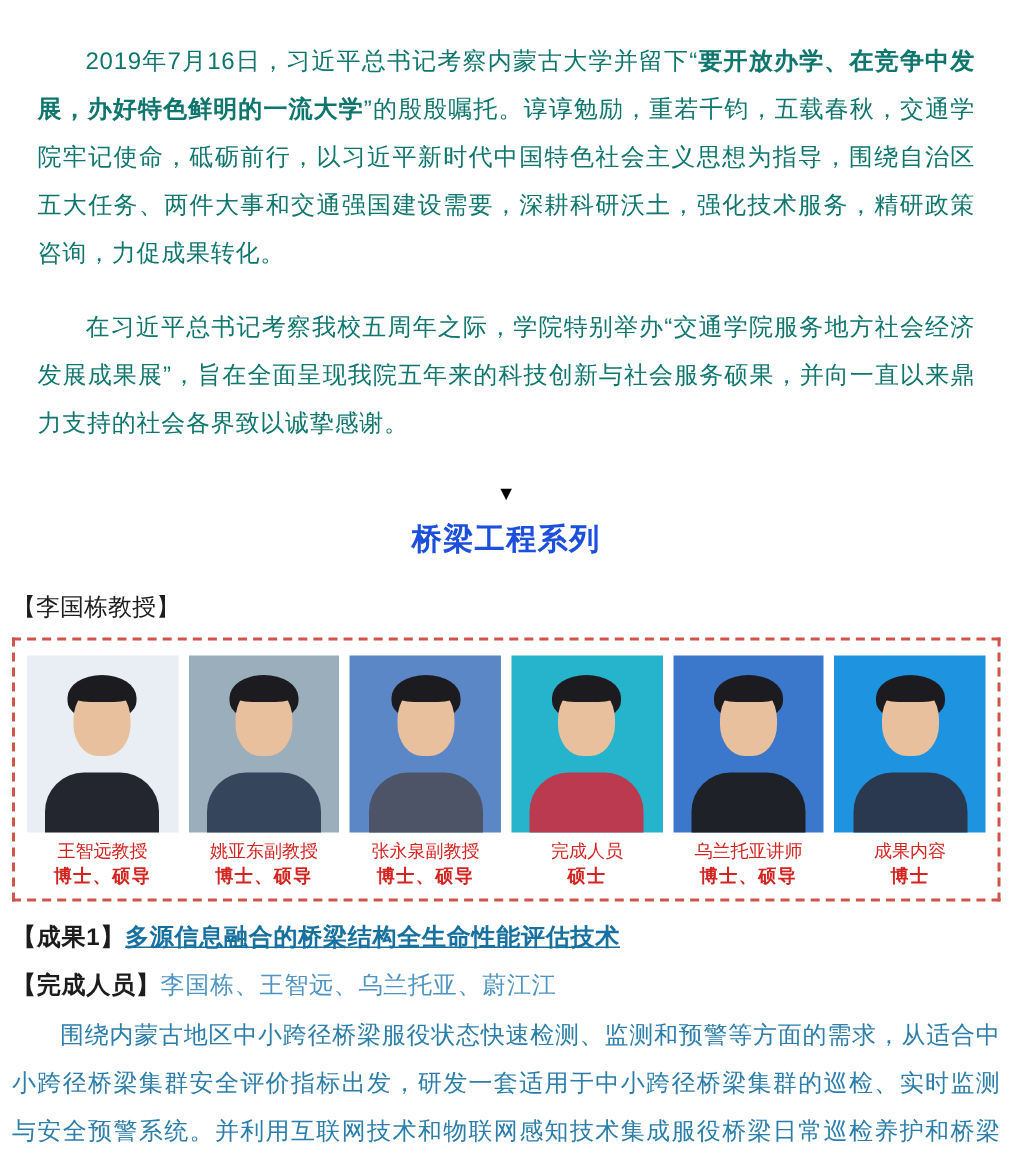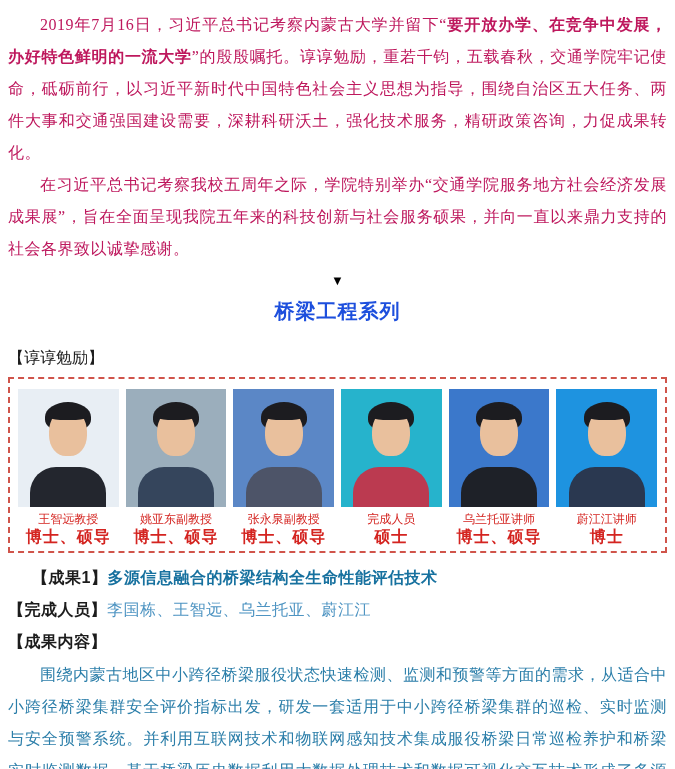--- a/index.html
+++ b/index.html
@@ -5,28 +5,27 @@
   html,body { margin:0; padding:0; background:#ffffff; }
   body {
     width:675px;
     font-family:"Liberation Sans","DejaVu Sans",sans-serif;
     color:#1d1d1d;
     -webkit-font-smoothing:antialiased;
   }
   .content { padding:9px 8px 4px; }
 
   p.para {
-    margin:0;
+    margin:17px;
     font-size:16px;
     line-height:32px;
     text-align:justify;
     text-indent:2em;
-    color:#be185d;
+    color:#0f766e;
     letter-spacing:0.5px;
-    font-family:Liberation Serif, serif;
   }
   .bold-run { font-weight:bold; }
 
   .divider {
     text-align:center;
     font-size:13px;
     line-height:26px;
     color:#000;
     margin-top:3px;
   }
@@ -84,30 +83,30 @@
   .cap-name {
     margin-top:4px;
     color:#d42420;
     font-size:12px;
     line-height:17px;
     white-space:nowrap;
   }
   .cap-cred {
     color:#d42420;
     font-weight:bold;
-    font-size:16px;
+    font-size:12px;
     line-height:17px;
     letter-spacing:1px;
   }
 
   .achv { margin-top:9px; }
   .achv-line { font-size:16px; line-height:32px; letter-spacing:0.5px; }
-  .achv-label { color:#1c1c1c; font-weight:bold;margin-left:24px; }
+  .achv-label { color:#1c1c1c; font-weight:bold; }
   .achv-label-plain { color:#1c1c1c; font-weight:bold; }
-  .achv-title { color:#17719f; font-weight:bold; }
+  .achv-title { color:#17719f; font-weight:bold;text-decoration:underline; }
   .achv-people { color:#4e94c2; }
 
   p.achv-content {
     margin:1px 0 0;
     font-size:16px;
     line-height:32px;
     text-align:justify;
     text-indent:2em;
     color:#2b7ea9;
     letter-spacing:0.5px;
@@ -120,21 +119,21 @@
 
   <p class="para"><span>2019年7月16日，习近平总书记考察内蒙古大学并留下“</span><span class="bold-run">要开放办学、在竞争中发展，办好特色鲜明的一流大学</span><span>”的殷殷嘱托。谆谆勉励，重若千钧，五载春秋，交通学院牢记使命，砥砺前行，以习近平新时代中国特色社会主义思想为指导，围绕自治区五大任务、两件大事和交通强国建设需要，深耕科研沃土，强化技术服务，精研政策咨询，力促成果转化。</span></p>
 
   <p class="para">在习近平总书记考察我校五周年之际，学院特别举办“交通学院服务地方社会经济发展成果展”，旨在全面呈现我院五年来的科技创新与社会服务硕果，并向一直以来鼎力支持的社会各界致以诚挚感谢。</p>
 
 
   <div class="divider">▼</div>
 
   <h2 class="series-title">桥梁工程系列</h2>
 
-  <div class="section-label">【谆谆勉励】</div>
+  <div class="section-label">【李国栋教授】</div>
 
   <div class="team-box">
 
     <div class="member">
       <div class="photo" style="background: rgb(232, 238, 244);">
         <div class="hair"></div>
         <div class="head"></div>
         <div class="fringe"></div>
         <div class="torso" style="background: rgb(35, 38, 46);"></div>
       </div>
@@ -187,29 +186,28 @@
       <div class="cap-cred">博士、硕导</div>
     </div>
 
     <div class="member">
       <div class="photo" style="background: rgb(30, 147, 224);">
         <div class="hair"></div>
         <div class="head"></div>
         <div class="fringe"></div>
         <div class="torso" style="background: rgb(42, 56, 80);"></div>
       </div>
-      <div class="cap-name">蔚江江讲师</div>
+      <div class="cap-name">成果内容</div>
       <div class="cap-cred">博士</div>
     </div>
 
   </div>
 
   <div class="achv">
     <div class="achv-line"><span class="achv-label">【成果1】</span><span class="achv-title">多源信息融合的桥梁结构全生命性能评估技术</span></div>
 
     <div class="achv-line"><span class="achv-label-plain">【完成人员】</span><span class="achv-people">李国栋、王智远、乌兰托亚、蔚江江</span></div>
 
-    <div class="achv-line"><span class="achv-label-plain">【成果内容】</span></div>
 
     <p class="achv-content">围绕内蒙古地区中小跨径桥梁服役状态快速检测、监测和预警等方面的需求，从适合中小跨径桥梁集群安全评价指标出发，研发一套适用于中小跨径桥梁集群的巡检、实时监测与安全预警系统。并利用互联网技术和物联网感知技术集成服役桥梁日常巡检养护和桥梁实时监测数据，基于桥梁历史数据利用大数据处理技术和数据可视化交互技术形成了多源信息融合的桥梁结构全生命性能评估技术，从而提出有效的处治方案。编制技术标准2部，授权专利10项和软著1项。</p>
   </div>
 
 </div>
 
 </body></html>

